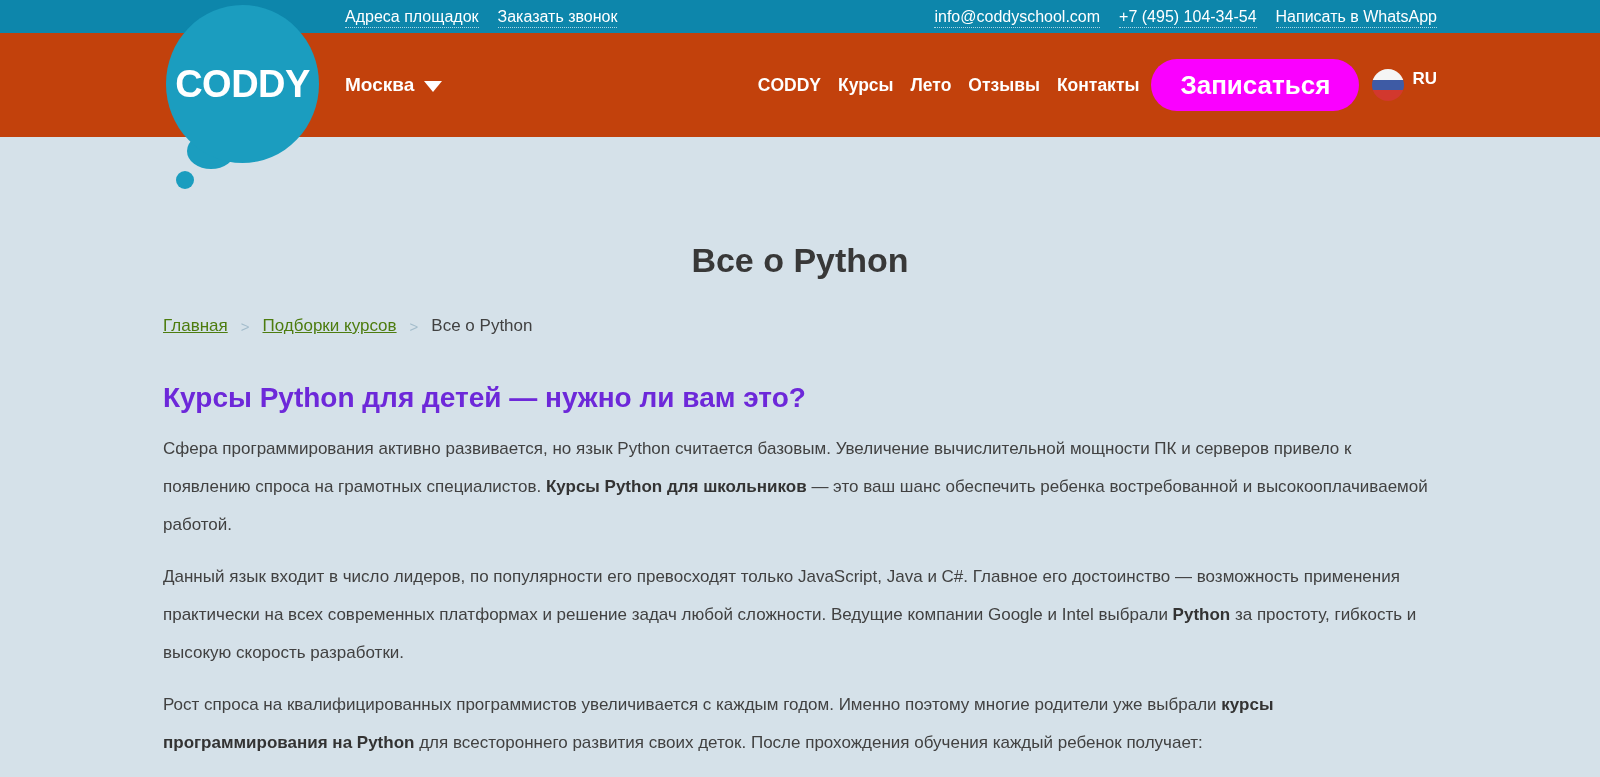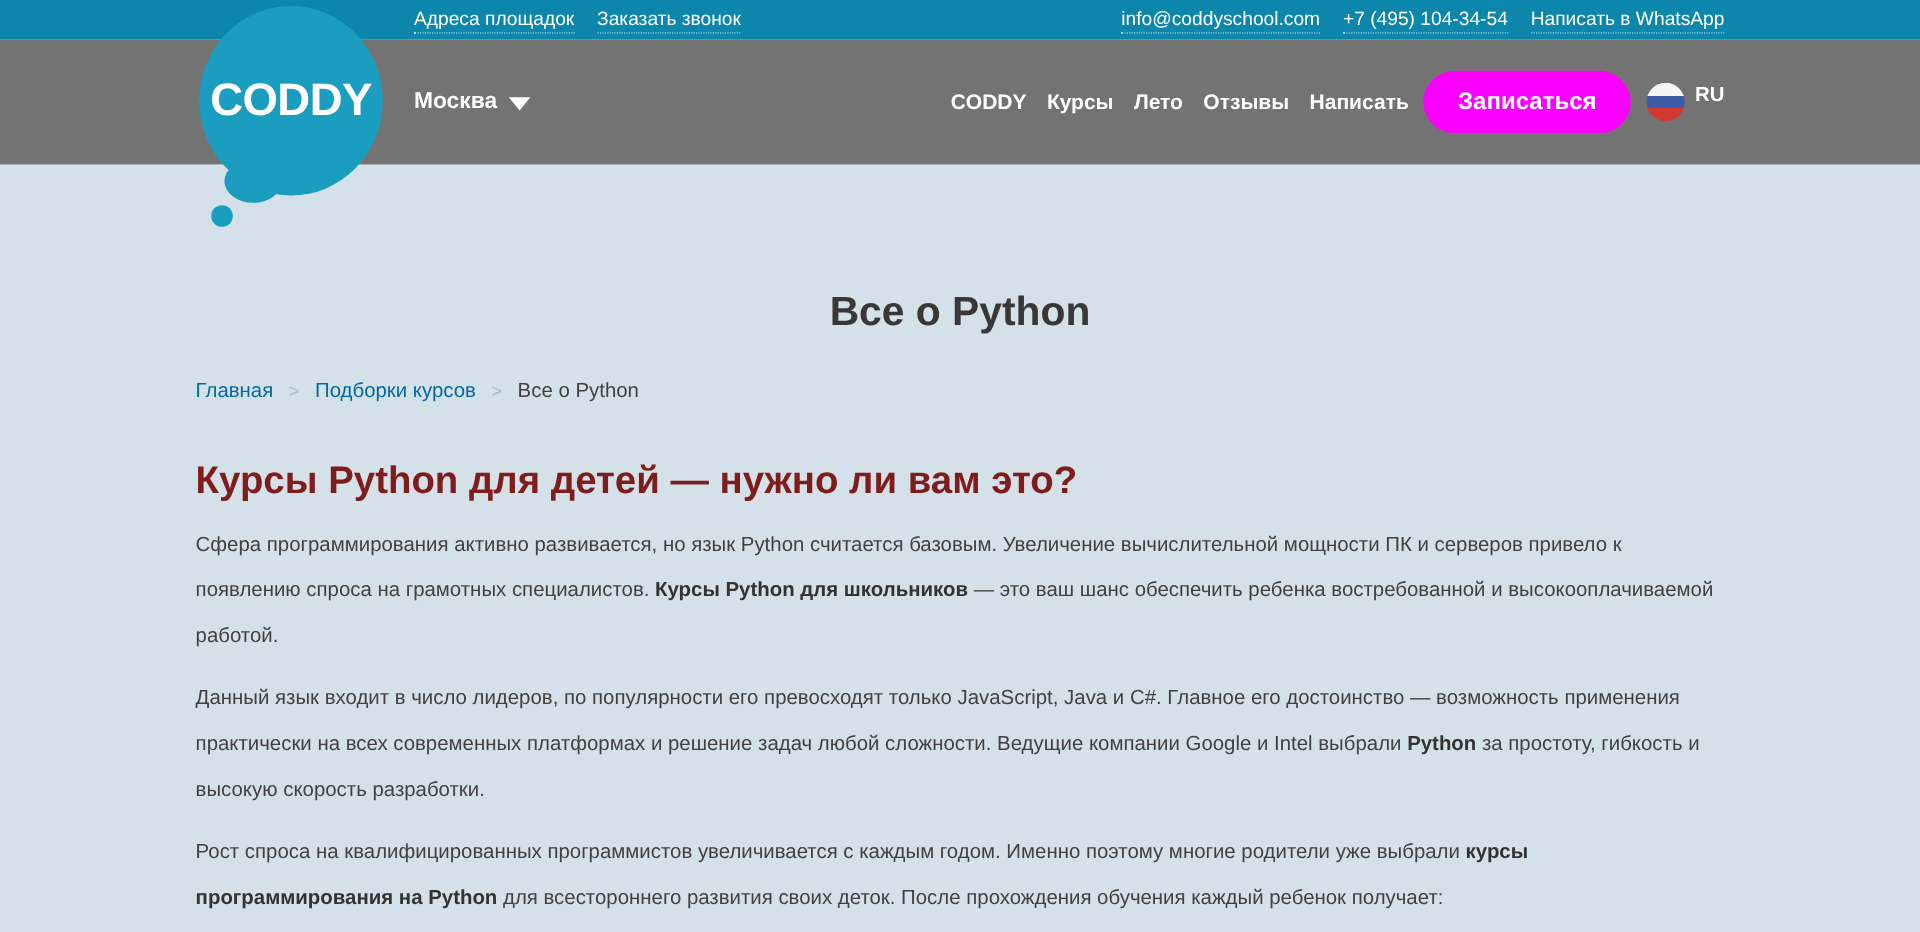--- a/index.html
+++ b/index.html
@@ -16,35 +16,35 @@
   .topbar-inner { display: flex; align-items: center; height: 33px; padding-left: 182px; }
   .topbar-links { display: flex; gap: 19px; }
   .topbar-links.right { margin-left: auto; }
   .topbar-link {
     color: #ffffff; font-size: 16px; text-decoration: none; cursor: pointer;
     border-bottom: 1px dotted rgba(255,255,255,0.65);
     line-height: 21px; white-space: nowrap;
   }
 
   
-  .header { background: #737373; height: 104px; }
+  .header { background: #c2410c; height: 104px; }
   .header-inner { display: flex; align-items: center; height: 104px; padding-left: 182px; }
   .city-selector { display: flex; align-items: center; gap: 10px; cursor: pointer; }
   .city-label { color: #fff; font-size: 19px; font-weight: bold; }
   .caret-down {
     width: 0; height: 0; margin-top: 2px;
     border-left: 9px solid transparent; border-right: 9px solid transparent;
     border-top: 11px solid #ffffff;
   }
   .main-nav { display: flex; gap: 17px; margin-left: auto; align-items: center; }
   .main-nav a { color: #fff; font-size: 17.5px; font-weight: bold; text-decoration: none; cursor: pointer; white-space: nowrap; }
   .enroll-btn {
     margin-left: 12px; height: 52px; padding: 0 29px;
     background: #fa00ff; border: none; border-radius: 26px;
-    color: #fff; font-family: inherit; font-size: 20px; font-weight: bold; cursor: pointer;
+    color: #fff; font-family: inherit; font-size: 26px; font-weight: bold; cursor: pointer;
   }
   .lang-switch { display: flex; align-items: flex-start; gap: 8px; margin-left: 13px; cursor: pointer; }
   .flag {
     width: 32px; height: 32px; border-radius: 50%; overflow: hidden;
     display: flex; flex-direction: column; flex-shrink: 0;
   }
   .flag .s1 { flex: 1; background: #f5f5f5; }
   .flag .s2 { flex: 1; background: #3e5ba5; }
   .flag .s3 { flex: 1; background: #d2382e; }
   .lang-label { color: #fff; font-size: 17px; font-weight: bold; }
@@ -59,26 +59,26 @@
   .logo-tail { position: absolute; left: 187px; top: 133px; width: 48px; height: 36px; background: #1b9dbf; border-radius: 50%; }
   .logo-dot { position: absolute; left: 176px; top: 171px; width: 18px; height: 18px; background: #1b9dbf; border-radius: 50%; }
   .logo-text { color: #fff; font-size: 38px; font-weight: 800; letter-spacing: -0.5px; position: relative; z-index: 2; }
 
   
   .page-title {
     margin: 104px 0 0; text-align: center;
     font-size: 34px; font-weight: bold; color: #383838;
   }
   .breadcrumb { margin-top: 36px; display: flex; align-items: center; gap: 13px; font-size: 17px; }
-  .breadcrumb a { color: #0369a1; cursor: pointer; }
+  .breadcrumb a { color: #4d7c0f; text-decoration: underline; cursor: pointer; }
   .breadcrumb .sep { color: #a3bccb; font-size: 15px; }
   .breadcrumb .current { color: #414141; }
 
   .article { color: #414141; }
-  .article h2 { font-size: 32px; font-weight: bold; color: #7f1d1d; margin: 32px 0 16px; }
+  .article h2 { font-size: 28px; font-weight: bold; color: #6d28d9; margin: 32px 0 16px; }
   .article > h2:first-child { margin-top: 46px; }
   .article p { font-size: 17px; line-height: 38px; margin: 0 0 14px; }
   .article p b { color: #333; }
 
   .benefits-list { list-style: none; padding-left: 59px; margin-top: 2px; }
   .benefits-list li {
     position: relative; padding-left: 31px; font-size: 17px; line-height: 26px; color: #7f1d1d;
   }
   .bullet-ring {
     position: absolute; left: 0; top: 5px; width: 16px; height: 16px;
@@ -106,21 +106,21 @@
   <div class="container header-inner">
     <div class="city-selector">
       <span class="city-label">Москва</span>
       <span class="caret-down"></span>
     </div>
     <nav class="main-nav">
       <a>CODDY</a>
       <a>Курсы</a>
       <a>Лето</a>
       <a>Отзывы</a>
-      <a>Написать</a>
+      <a>Контакты</a>
     </nav>
     <button class="enroll-btn">Записаться</button>
     <div class="lang-switch">
       <span class="flag">
         <span class="s1"></span>
           <span class="s2"></span>
           <span class="s3"></span>
       </span>
       <span class="lang-label">RU</span>
     </div>

